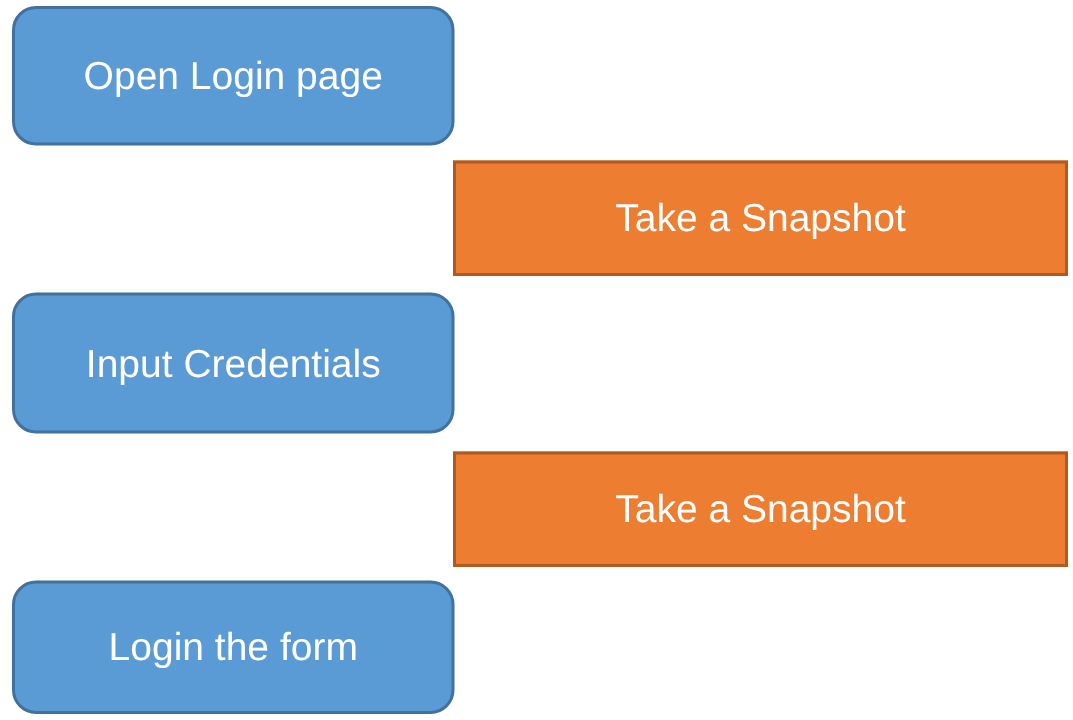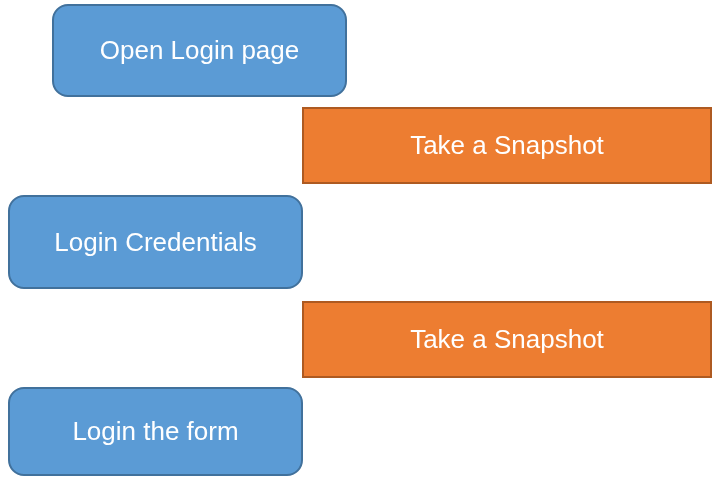--- a/index.html
+++ b/index.html
@@ -38,32 +38,32 @@
     border: 2px solid var(--step-border, #41719C);
     border-radius: 16px;
   }
   .node.snapshot {
     left: 302px;
     width: 410px;
     background: var(--snapshot-fill, #ED7D31);
     border: 2px solid var(--snapshot-border, #AE5A21);
     border-radius: 0;
   }
-  #node-1 { top: 4px;   height: 93px; margin-left: 44px; }
+  #node-1 { top: 4px;   height: 93px; }
   #node-2 { top: 107px; height: 77px; }
   #node-3 { top: 195px; height: 94px; }
   #node-4 { top: 301px; height: 77px; }
   #node-5 { top: 387px; height: 89px; }
 </style>
 </head>
 <body>
 
 <div class="canvas">
   <div id="node-1" class="node step">Open Login page</div>
 
   <div id="node-2" class="node snapshot">Take a Snapshot</div>
 
-  <div id="node-3" class="node step">Login Credentials</div>
+  <div id="node-3" class="node step">Input Credentials</div>
 
   <div id="node-4" class="node snapshot">Take a Snapshot</div>
 
   <div id="node-5" class="node step">Login the form</div>
 </div>
 
 </body></html>

